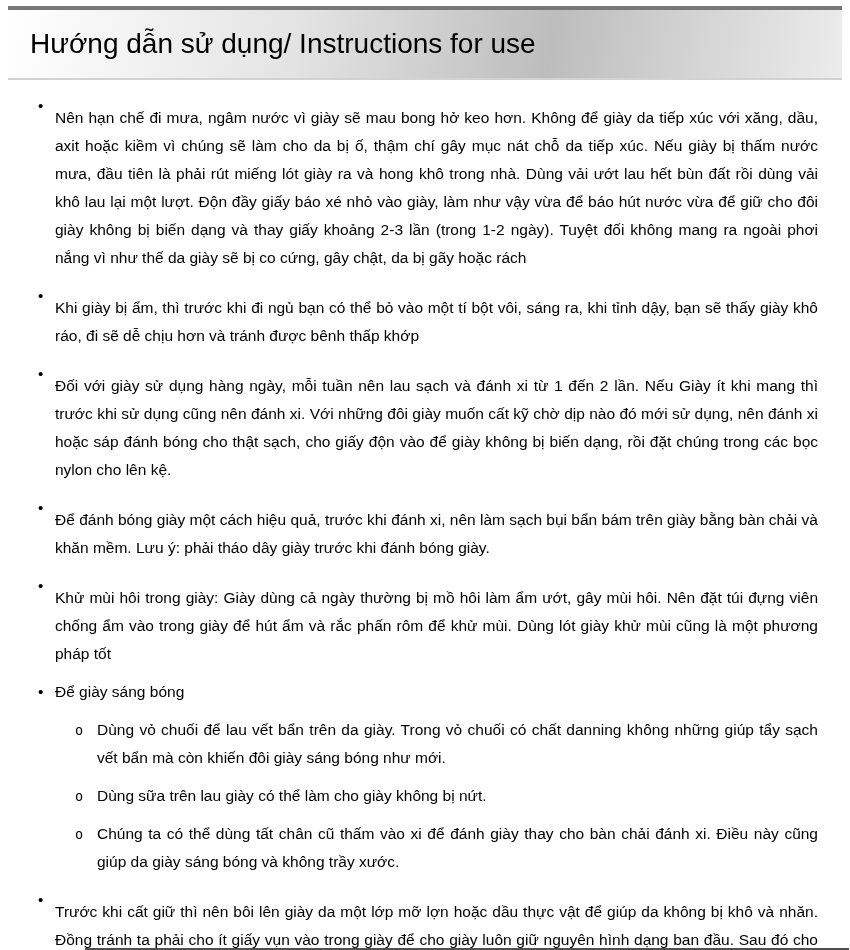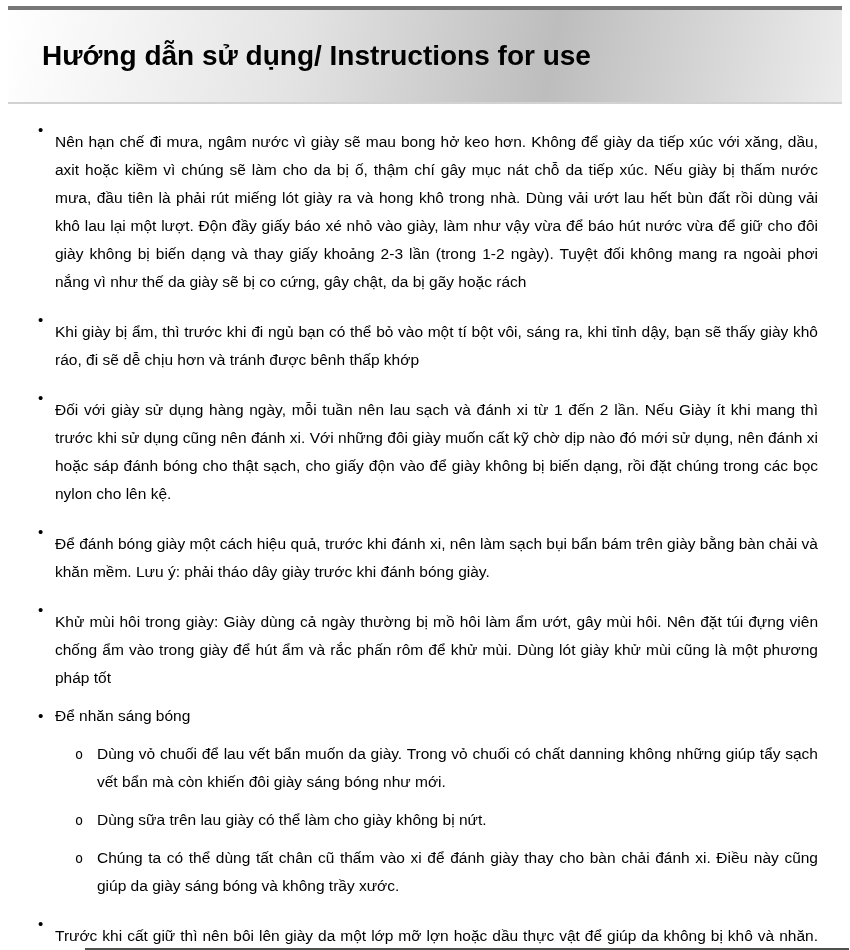--- a/index.html
+++ b/index.html
@@ -15,24 +15,24 @@
 
   
   .header{
     margin:6px 8px 0 8px;
     border-top:4px solid #777777;
     border-bottom:2px solid #d2d2d2;
     background:linear-gradient(100deg,#ffffff 0%,#e3e3e3 35%,#bdbdbd 65%,#ececec 100%);
     padding:15px 10px 15px 22px;
   }
   .header h1{
-    margin:12px;
+    margin:0;
     font-size:28px;
     line-height:38px;
-    font-weight:700;
+    font-weight:400;
     color:#000000;
     letter-spacing:0px;
   }
 
   
   .content{
     padding:12px 32px 0 38px;
     font-size:15.5px;
     line-height:28px;
   }
@@ -109,26 +109,26 @@
     </div>
 
     <div class="item">
       <span class="marker">•</span>
       <div class="text">Khử mùi hôi trong giày: Giày dùng cả ngày thường bị mồ hôi làm ẩm ướt, gây mùi hôi. Nên đặt túi đựng viên chống ẩm vào trong giày để hút ẩm và rắc phấn rôm để khử mùi. Dùng lót giày khử mùi cũng là một phương pháp tốt</div>
     </div>
 
     <div class="item" style="display:block;">
       <div style="display:flex;">
         <span class="marker" style="flex:0 0 17px;">•</span>
-        <div class="text">Để nhăn sáng bóng</div>
+        <div class="text">Để giày sáng bóng</div>
       </div>
       <div class="sublist">
         <div class="subitem">
           <span class="marker">o</span>
-          <div class="text">Dùng vỏ chuối để lau vết bẩn muốn da giày. Trong vỏ chuối có chất danning không những giúp tẩy sạch vết bẩn mà còn khiến đôi giày sáng bóng như mới.</div>
+          <div class="text">Dùng vỏ chuối để lau vết bẩn trên da giày. Trong vỏ chuối có chất danning không những giúp tẩy sạch vết bẩn mà còn khiến đôi giày sáng bóng như mới.</div>
         </div>
         <div class="subitem">
           <span class="marker">o</span>
           <div class="text">Dùng sữa trên lau giày có thể làm cho giày không bị nứt.</div>
         </div>
         <div class="subitem">
           <span class="marker">o</span>
           <div class="text">Chúng ta có thể dùng tất chân cũ thấm vào xi để đánh giày thay cho bàn chải đánh xi. Điều này cũng giúp da giày sáng bóng và không trầy xước.</div>
         </div>
       </div>

